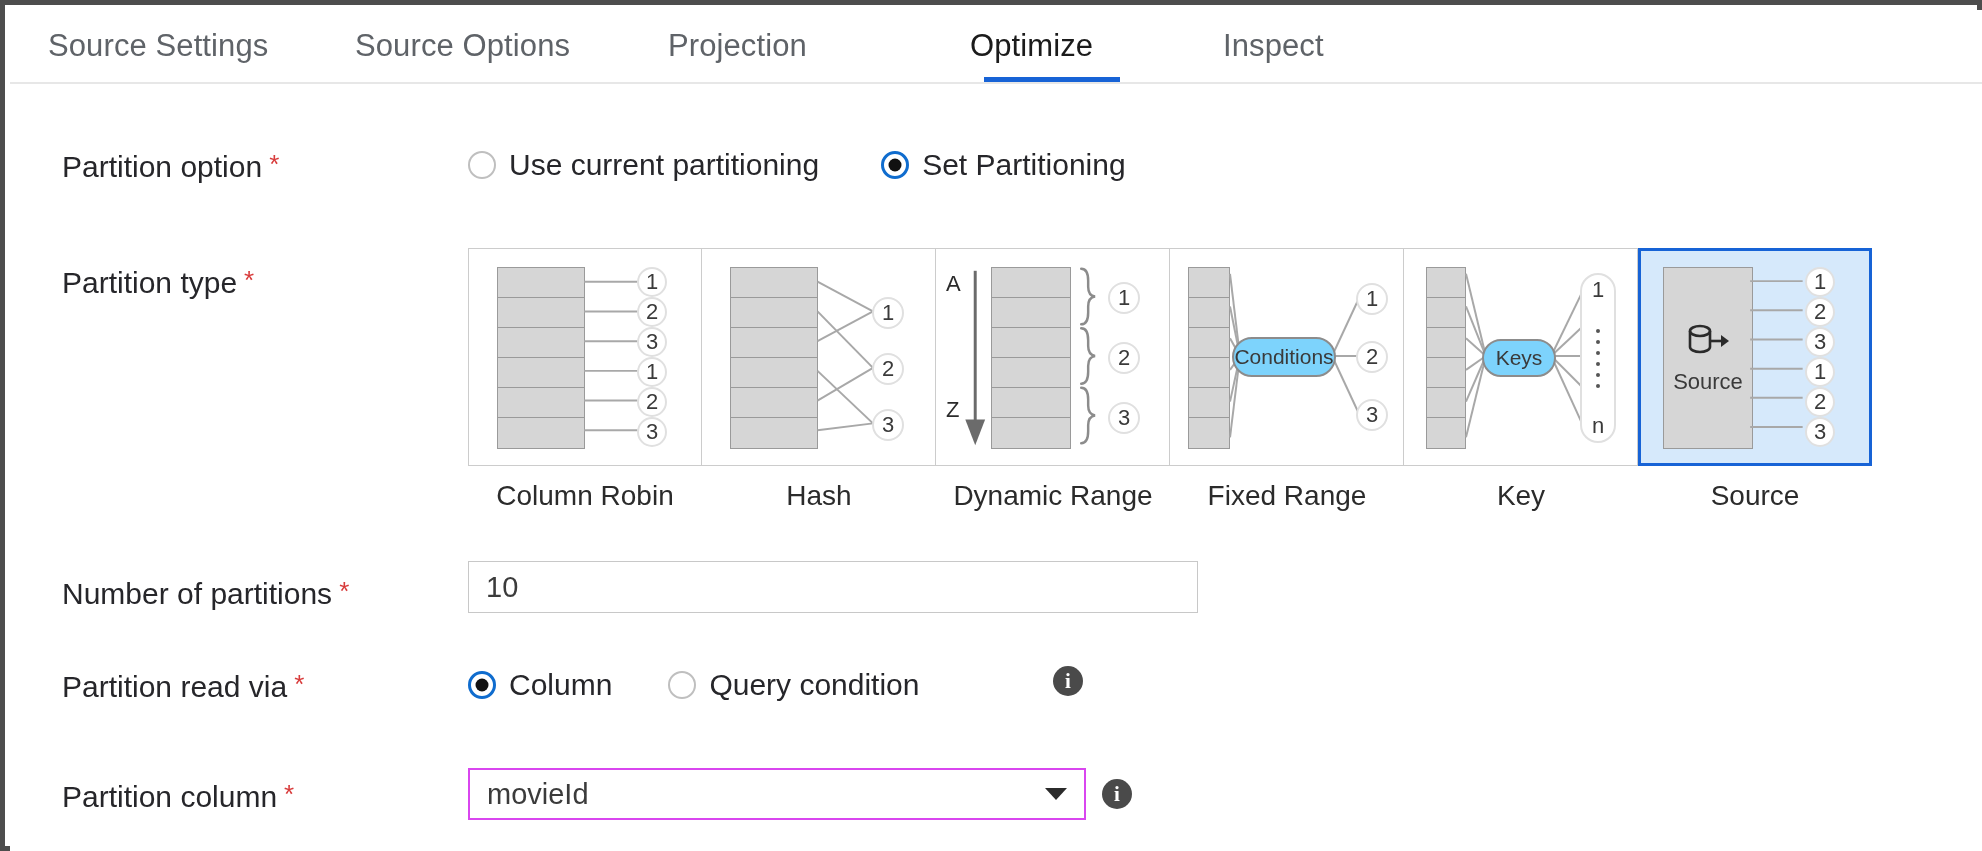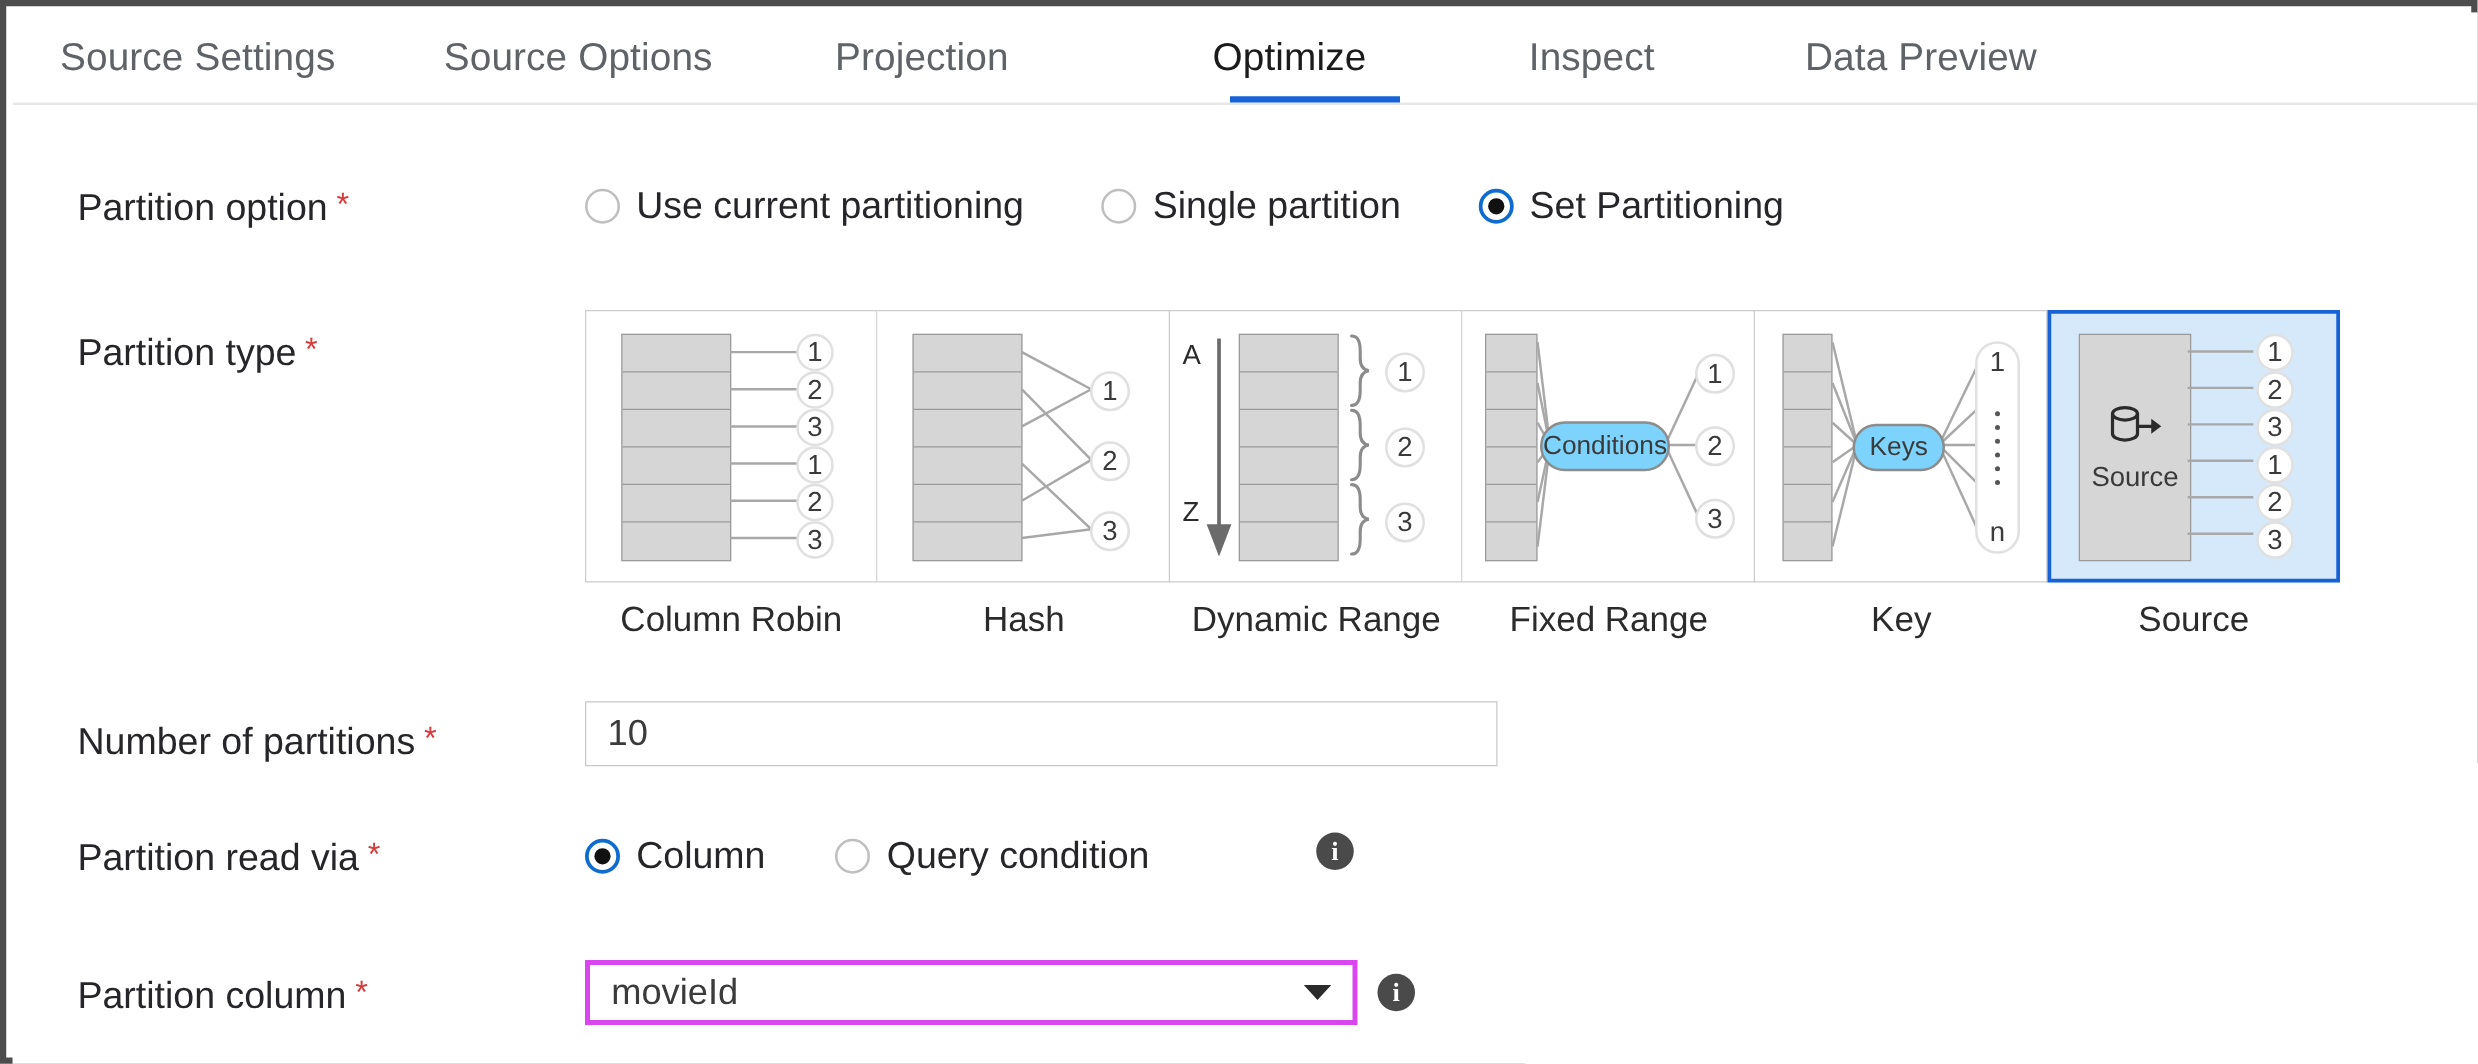--- a/index.html
+++ b/index.html
@@ -114,21 +114,21 @@
 
   
   .textbox{
     position:absolute;box-sizing:border-box;
     border:1px solid #c8c8c8;background:#fff;
     display:flex;align-items:center;
     font-size:29px;color:#3b3b3b;padding:0 17px;
   }
   .selectbox{
     position:absolute;box-sizing:border-box;
-    border:4px solid #d946ef;background:#fff;
+    border:2px solid #d946ef;background:#fff;
     display:flex;align-items:center;justify-content:space-between;
     font-size:29px;color:#3b3b3b;padding:0 17px;cursor:pointer;
   }
   .caret{
     width:0;height:0;border-left:11px solid transparent;border-right:11px solid transparent;
     border-top:12px solid #2b2b2b;
   }
   .infoicon{
     position:absolute;width:30px;height:30px;border-radius:50%;
     background:#4a4a4a;color:#fff;font-size:21px;font-weight:bold;
@@ -151,37 +151,30 @@
         </div>
     <div class="tab" style="left:345px;width:232px;">
           <span>Source Options</span>
         </div>
     <div class="tab active" style="left:960px;width:164px;">
           <span>Optimize</span>
         </div>
     <div class="tab" style="left:1213px;width:128px;">
           <span>Inspect</span>
         </div>
-    <div class="tab" style="left:1434px;width:220px;">
-          <span>Data Preview</span>
-        </div>
   </div>
 
   <div class="rowlabel" style="top:140px;">
     <span>Partition option</span><span class="req">*</span>
   </div>
 
   <div class="radio-group" style="left:458px;top:138px;">
     <div class="radio-item">
       <span class="radio-dot"></span>
       <span class="radio-label">Use current partitioning</span>
-    </div>
-    <div class="radio-item" style="margin-left:62px;">
-      <span class="radio-dot"></span>
-      <span class="radio-label">Single partition</span>
     </div>
     <div class="radio-item" style="margin-left:62px;">
       <span class="radio-dot checked"></span>
       <span class="radio-label">Set Partitioning</span>
     </div>
   </div>
 
   <div class="rowlabel" style="top:256px;">
     <span>Partition type</span><span class="req">*</span>
   </div>

